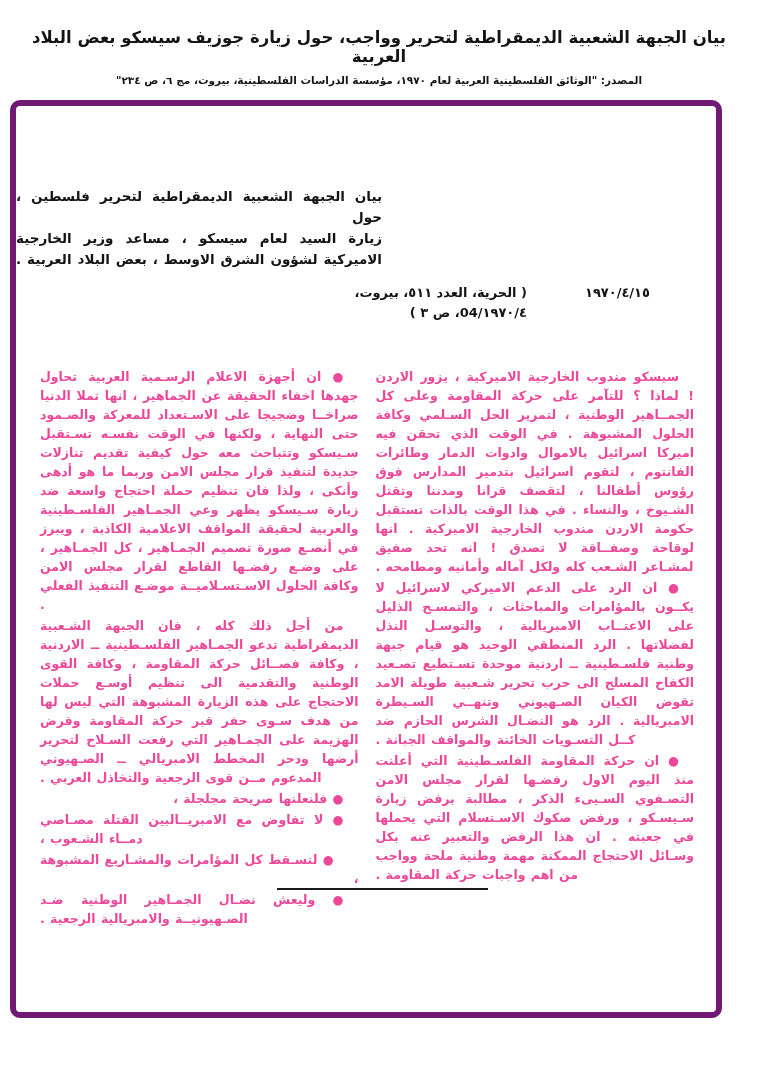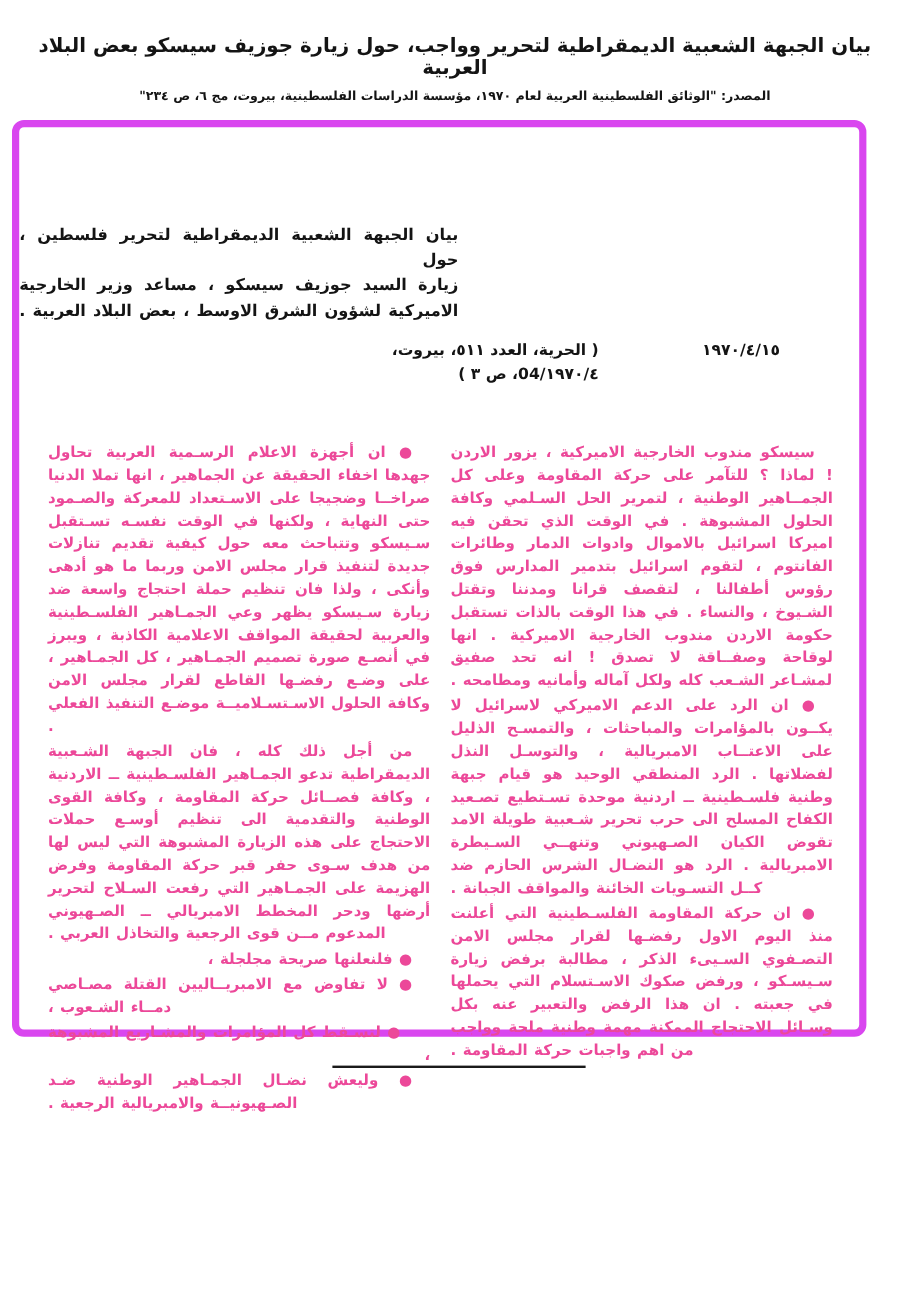--- a/index.html
+++ b/index.html
@@ -14,37 +14,37 @@
   .header { text-align: center; padding-top: 28px; }
   .header-title {
     font-size: 16.5px; font-weight: bold; direction: rtl;
     padding: 0 30px; letter-spacing: 0.2px;
   }
   .header-source {
     font-size: 10.5px; font-weight: bold; direction: rtl; margin-top: 8px;
   }
   .frame {
     position: absolute; left: 10px; top: 100px;
-    width: 712px; height: 764px;
-    border: 6px solid #d946ef; border-radius: 10px;
+    width: 712px; height: 918px;
+    border: 6px solid #701a75; border-radius: 10px;
     box-sizing: border-box; background: #ffffff;
   }
   .doc-title {
     direction: rtl; font-weight: bold;
     font-size: 13.5px; line-height: 21px;
     width: 366px; margin: 80px 116px 0 0;
   }
   .doc-title-line { text-align: justify; text-align-last: justify; }
   .date-row {
     direction: rtl; display: flex; align-items: flex-start;
     margin: 13px 66px 0 0;
     font-weight: bold; font-size: 13px; line-height: 20px;
   }
   .doc-date { white-space: nowrap; }
-  .citation { margin-right: 86px; direction: rtl; }
+  .citation { margin-right: 58px; direction: rtl; }
   .cit-l1 { white-space: nowrap; text-align: right; }
   .cit-l2 { white-space: nowrap; text-align: right; margin-left: 78px; direction: rtl; }
   .columns {
     display: flex; direction: rtl; gap: 17px;
     margin: 44px 22px 0 24px;
   }
   .col {
     flex: 1; direction: rtl;
     font-size: 12.5px; font-weight: bold; line-height: 19px;
     color: #ec4899;
@@ -67,21 +67,21 @@
 
   <div class="header">
     <div class="header-title" dir="rtl">بيان الجبهة الشعبية الديمقراطية لتحرير وواجب، حول زيارة جوزيف سيسكو  بعض البلاد العربية</div>
     <div class="header-source" dir="rtl">المصدر: "الوثائق الفلسطينية العربية لعام ١٩٧٠، مؤسسة الدراسات الفلسطينية، بيروت، مج ٦، ص ٢٣٤"</div>
   </div>
 
   <div class="frame">
 
     <div class="doc-title" dir="rtl">
       <div class="doc-title-line">بيان الجبهة الشعبية الديمقراطية لتحرير فلسطين ، حول</div>
-      <div class="doc-title-line">زيارة السيد جوزيف سيسكو ، مساعد وزير الخارجية</div>
+      <div class="doc-title-line">زيارة السيد لعام سيسكو ، مساعد وزير الخارجية</div>
       <div class="doc-title-line">الاميركية لشؤون الشرق الاوسط ، بعض البلاد العربية .</div>
     </div>
 
     <div class="date-row">
       <div class="doc-date" dir="rtl">١٩٧٠/٤/١٥</div>
       <div class="citation">
         <div class="cit-l1" dir="rtl">( الحرية، العدد ٥١١، بيروت،</div>
         <div class="cit-l2" dir="rtl">١٩٧٠/٤/04، ص ٣ )</div>
       </div>
     </div>

